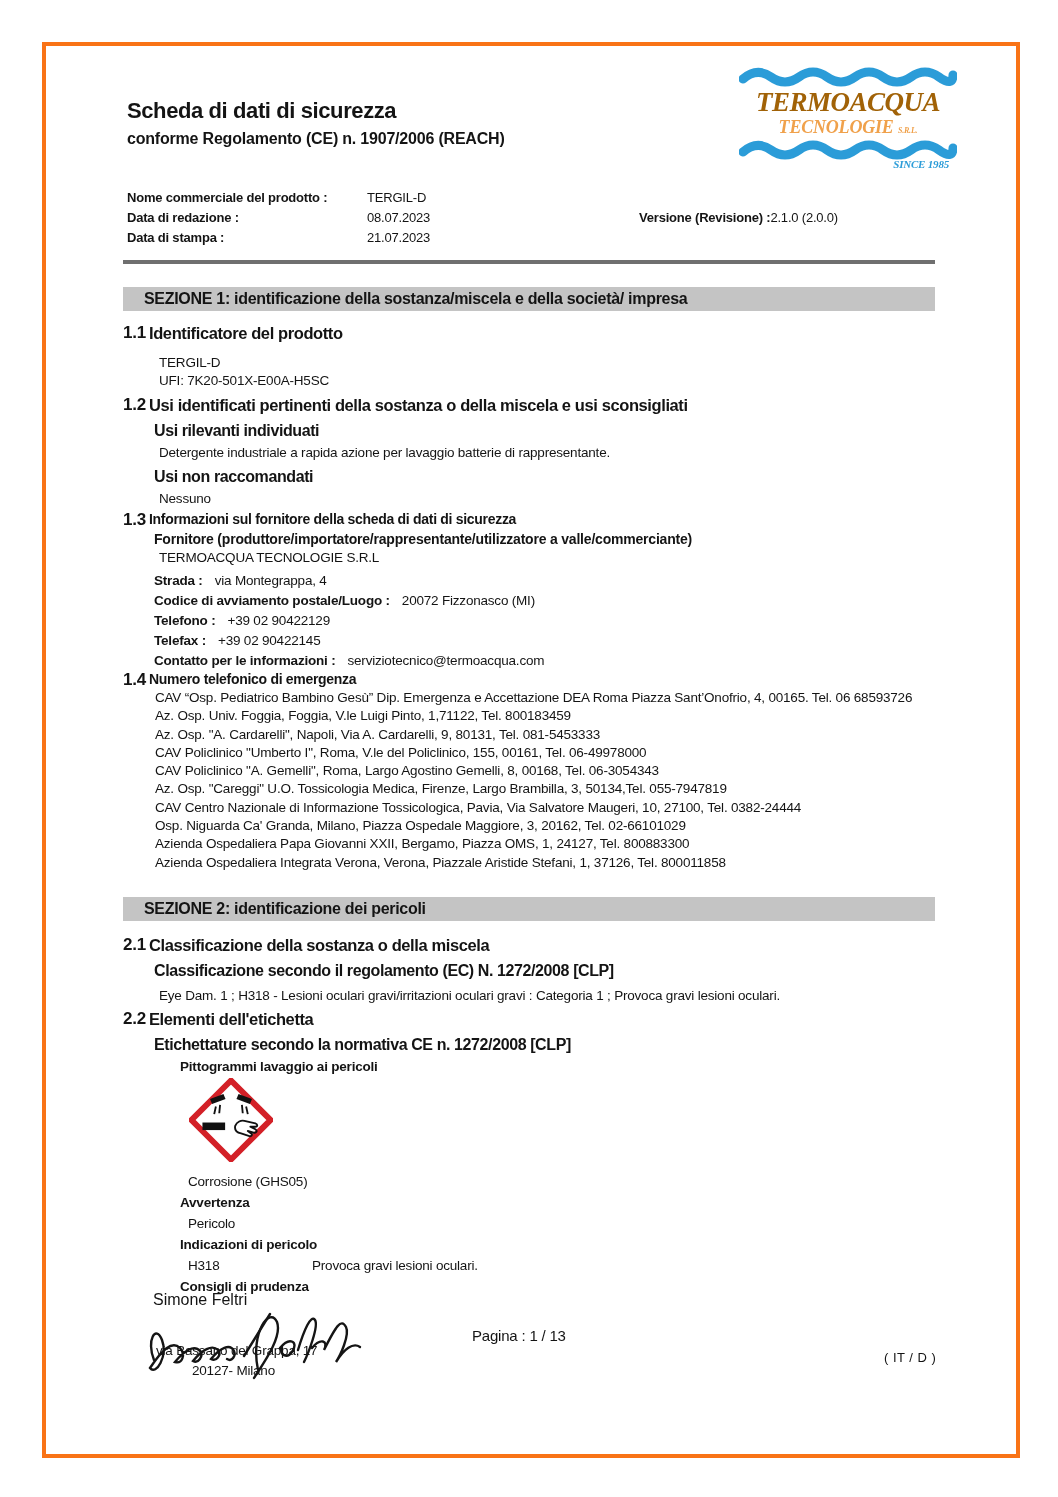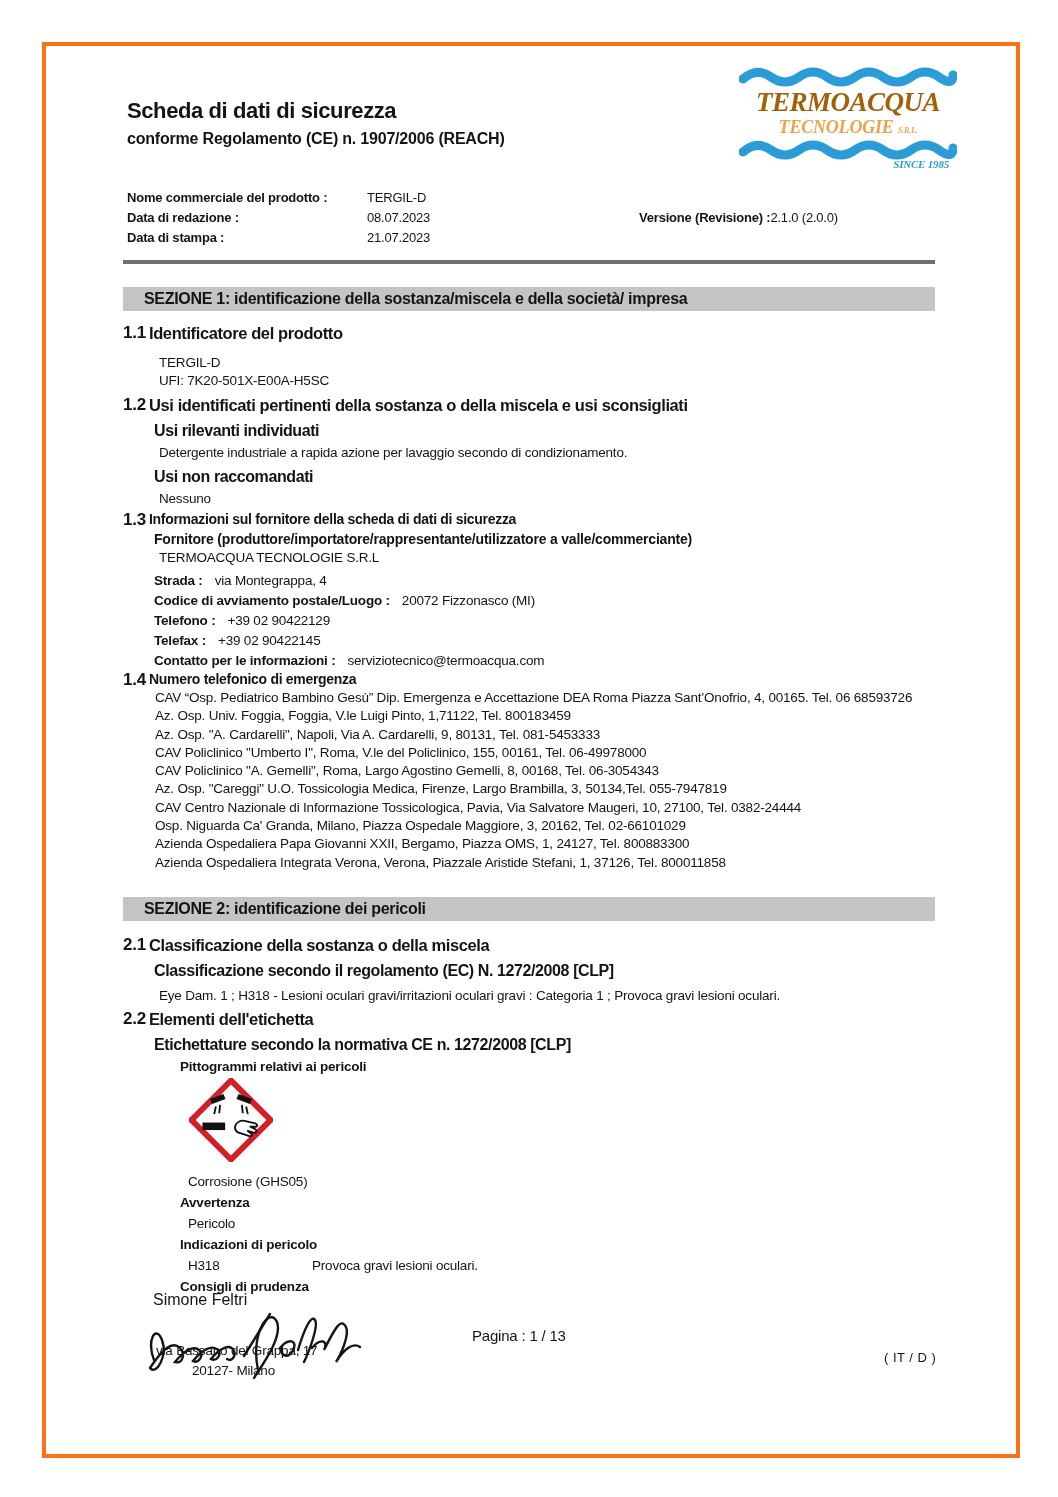--- a/index.html
+++ b/index.html
@@ -119,21 +119,21 @@
       <span class="htxt-big">Identificatore del prodotto</span>
     </div>
     <div class="bodyline mt10">TERGIL-D</div>
     <div class="bodyline">UFI: 7K20-501X-E00A-H5SC</div>
 
     <div class="hrow-big mt4">
       <span class="hnum">1.2</span>
       <span class="htxt-big">Usi identificati pertinenti della sostanza o della miscela e usi sconsigliati</span>
     </div>
     <div class="subhead mt4">Usi rilevanti individuati</div>
-    <div class="bodyline mt3">Detergente industriale a rapida azione per lavaggio secondo di condizionamento.</div>
+    <div class="bodyline mt3">Detergente industriale a rapida azione per lavaggio batterie di rappresentante.</div>
     <div class="subhead mt4">Usi non raccomandati</div>
     <div class="bodyline mt3">Nessuno</div>
 
     <div class="hrow-sm mt2">
       <span class="hnum">1.3</span>
       <span class="htxt-sm">Informazioni sul fornitore della scheda di dati di sicurezza</span>
     </div>
     <div class="subhead-md mt1">Fornitore (produttore/importatore/rappresentante/utilizzatore a valle/commerciante)</div>
     <div class="bodyline">TERMOACQUA TECNOLOGIE S.R.L</div>
     <div class="fieldrow mt5">
@@ -178,21 +178,21 @@
       <span class="htxt-big">Classificazione della sostanza o della miscela</span>
     </div>
     <div class="subhead mt4">Classificazione secondo il regolamento (EC) N. 1272/2008 [CLP]</div>
     <div class="bodyline mt6">Eye Dam. 1 ; H318 - Lesioni oculari gravi/irritazioni oculari gravi : Categoria 1 ; Provoca gravi lesioni oculari.</div>
 
     <div class="hrow-big mt3">
       <span class="hnum">2.2</span>
       <span class="htxt-big">Elementi dell'etichetta</span>
     </div>
     <div class="subhead mt4">Etichettature secondo la normativa CE n. 1272/2008 [CLP]</div>
-    <div class="subhead-xs mt3">Pittogrammi relativi ai pericoli</div>
+    <div class="subhead-xs mt3">Pittogrammi lavaggio ai pericoli</div>
 
     <svg class="pictogram" viewBox="0 0 100 100">
       <polygon points="50,3 97,50 50,97 3,50" fill="#ffffff" stroke="#d32027" stroke-width="7"></polygon>
       <path d="M25,25 l16,-6 l2.5,6 l-16,6 z" fill="#111"></path>
       <path d="M75,25 l-16,-6 l-2.5,6 l16,6 z" fill="#111"></path>
       <path d="M32,34 l-2,9 M37,32 l-1,10" stroke="#111" stroke-width="2.2" fill="none"></path>
       <path d="M68,34 l2,9 M63,32 l1,10" stroke="#111" stroke-width="2.2" fill="none"></path>
       <rect x="16" y="53" width="27" height="9" fill="#111"></rect>
       <path d="M55,57 c2,-5 7,-7 11,-6 l13,3 c3,1 3,4 0,4 l-6,0 6,3 c3,2 1,5 -2,4 l-7,-2 4,3 c2,2 0,4 -3,3 l-9,-3 c-5,-1 -8,-4 -7,-9 z" fill="none" stroke="#111" stroke-width="2.2" stroke-linejoin="round"></path>
     </svg>

